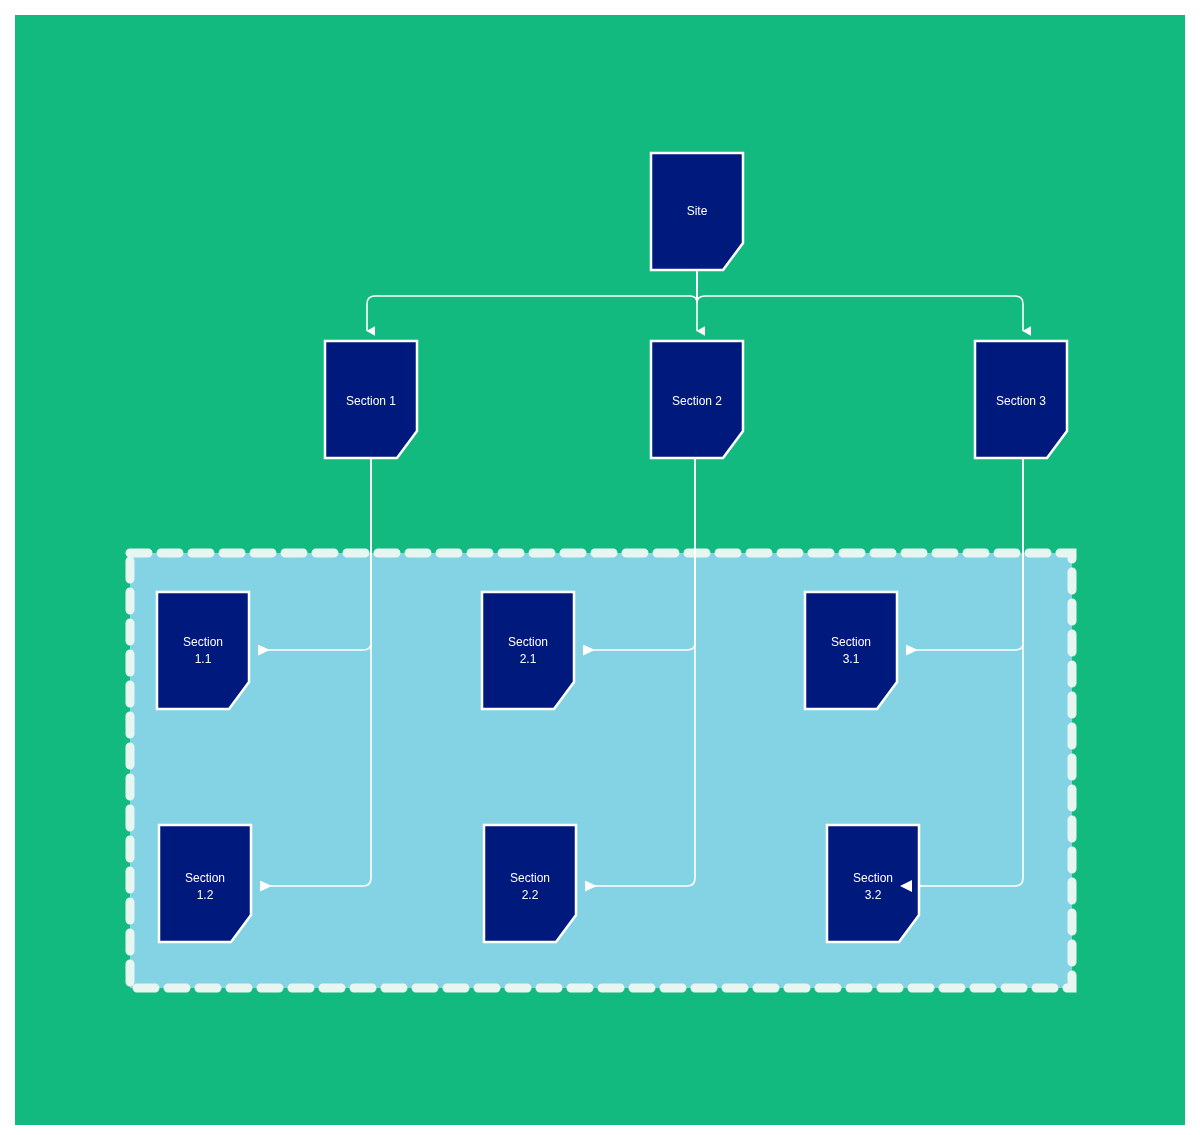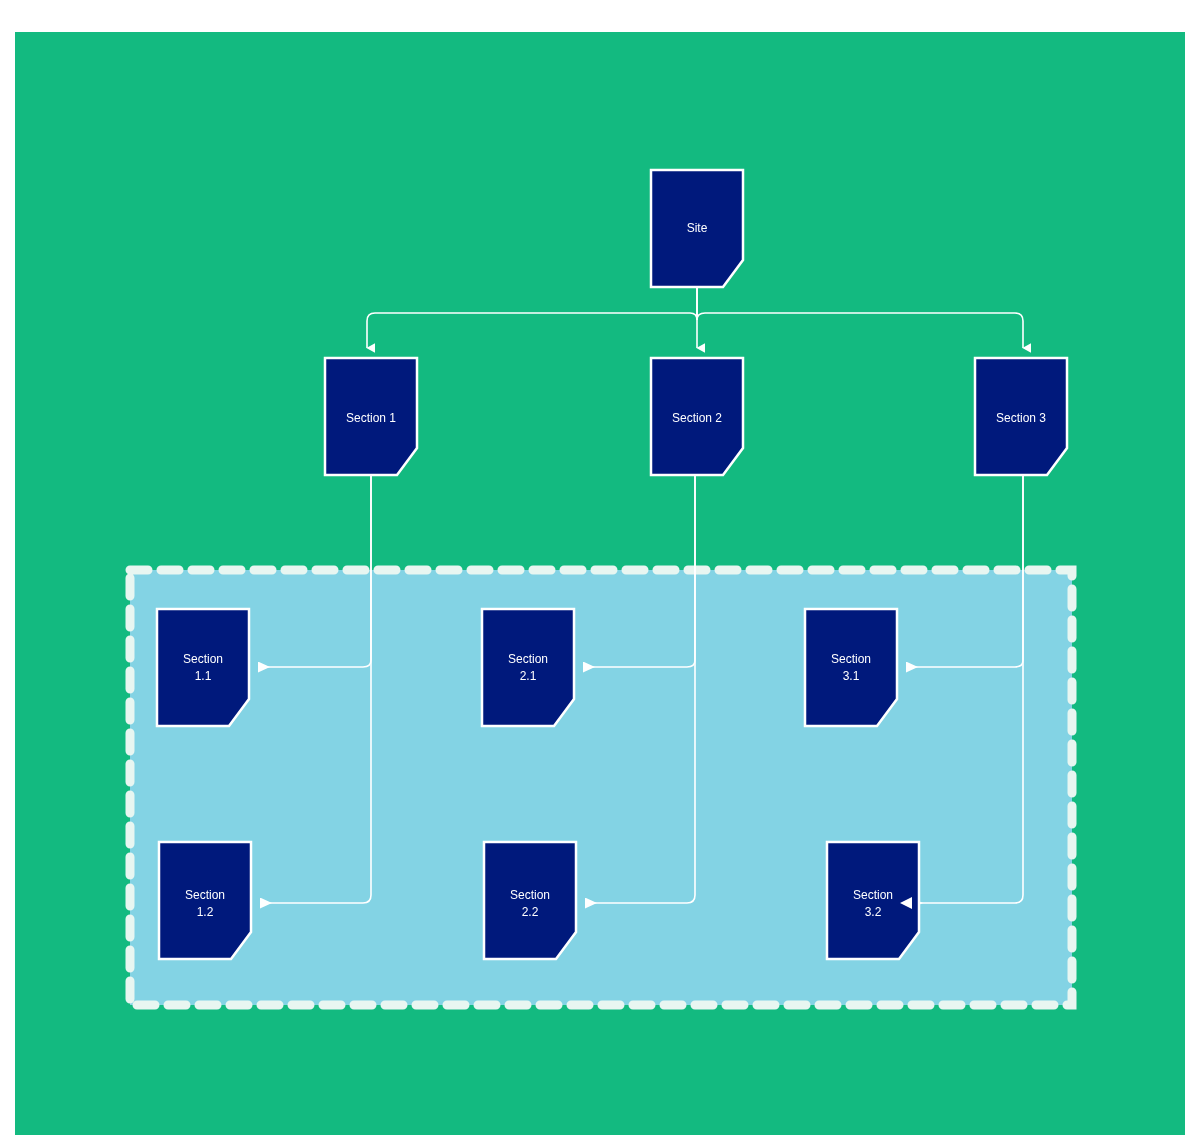--- a/index.html
+++ b/index.html
@@ -10,21 +10,20 @@
   body {
     width: 1200px;
     height: 1135px;
     font-family: "Liberation Sans", sans-serif;
     overflow: hidden;
   }
   #diagram-root {
     position: relative;
     width: 1200px;
     height: 834px;
-    margin-top: 17px;
   }
   #diagram-svg {
     position: absolute;
     left: 0;
     top: 0;
   }
   .node-label {
     font-family: "Liberation Sans", sans-serif;
     font-size: 12px;
     fill: #ffffff;

